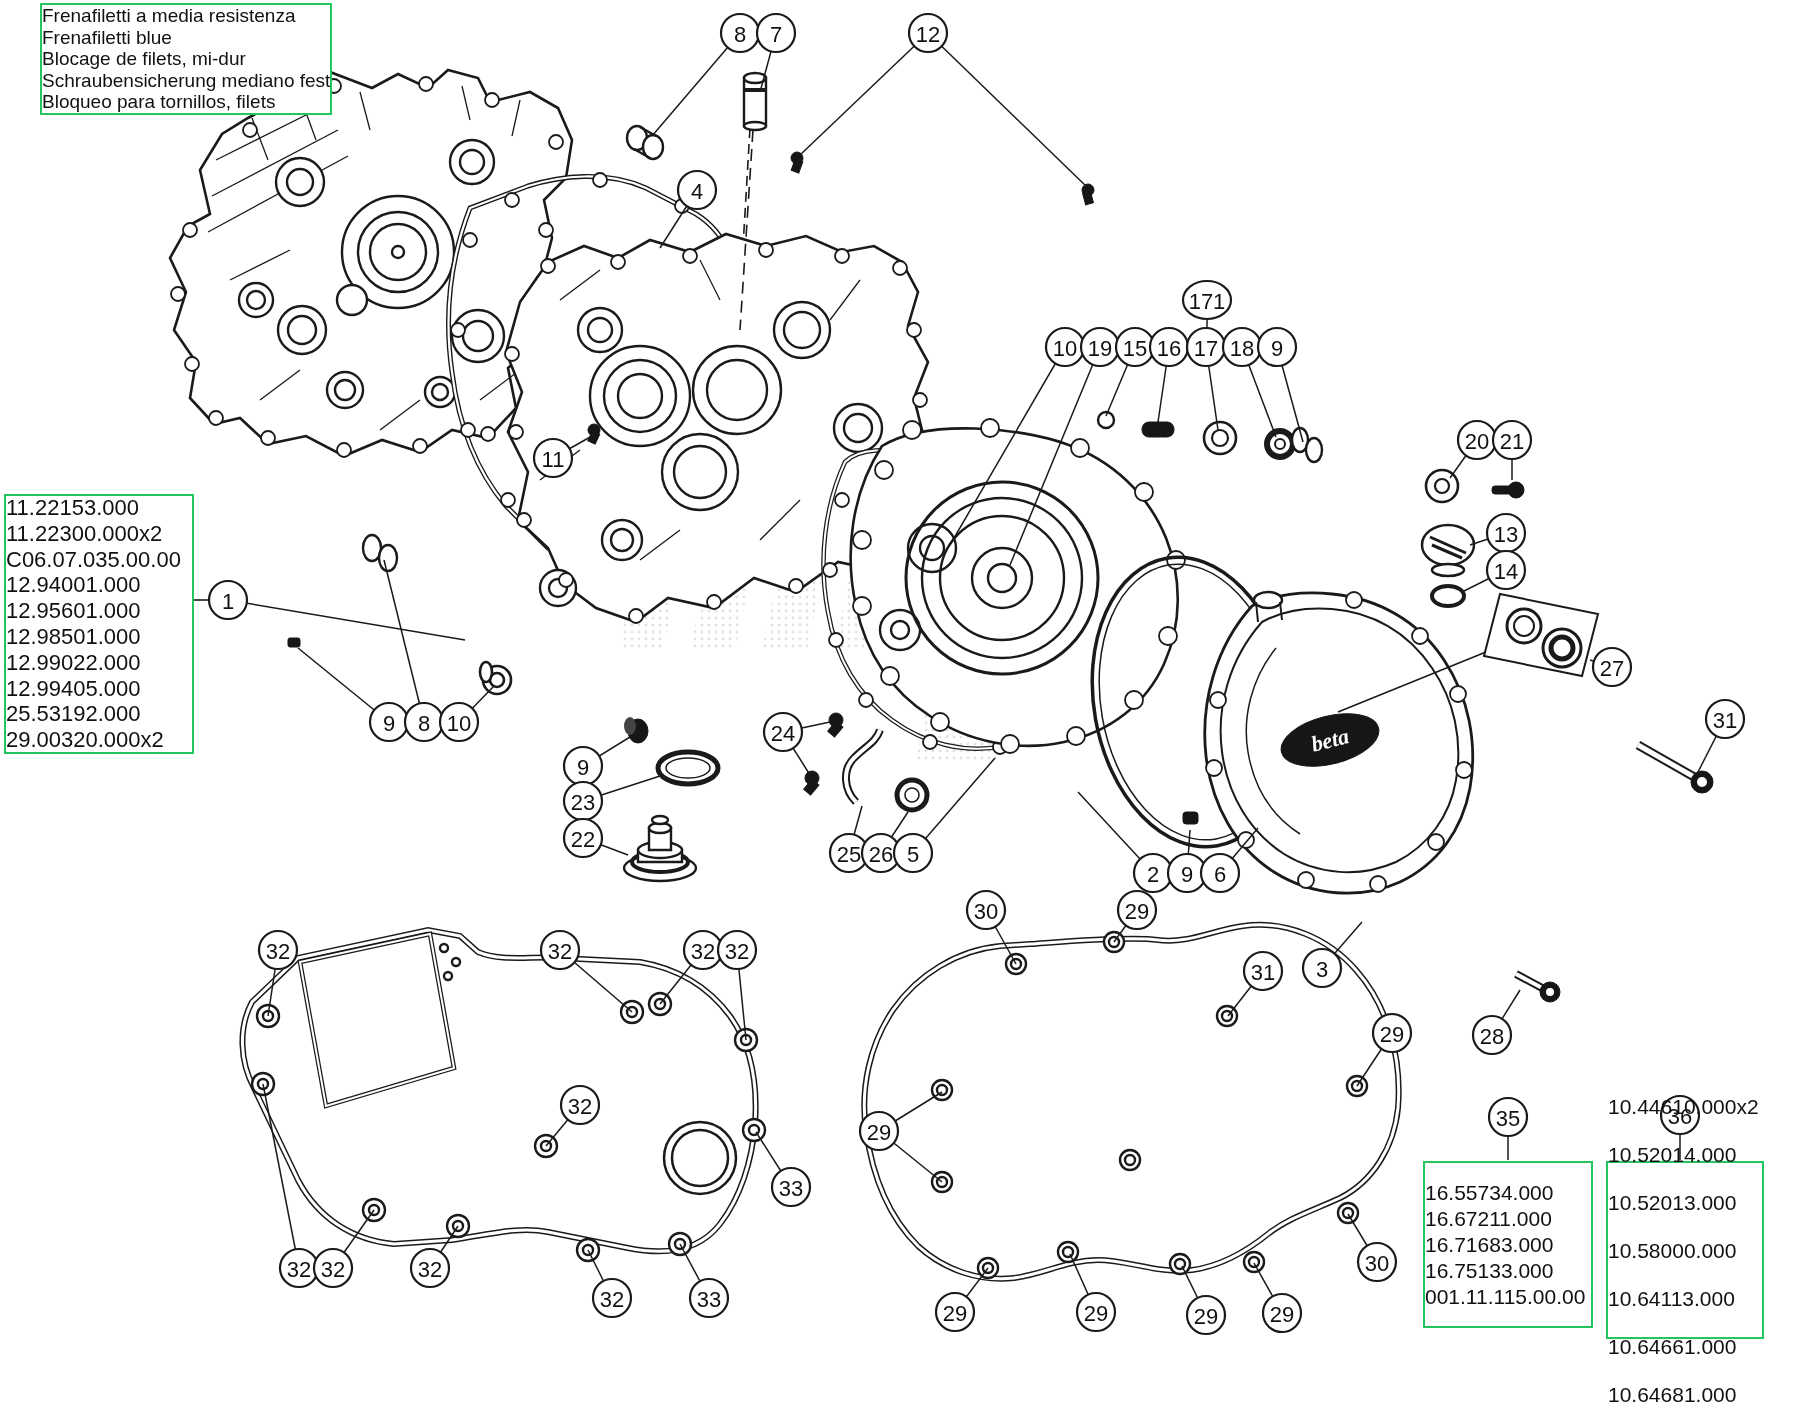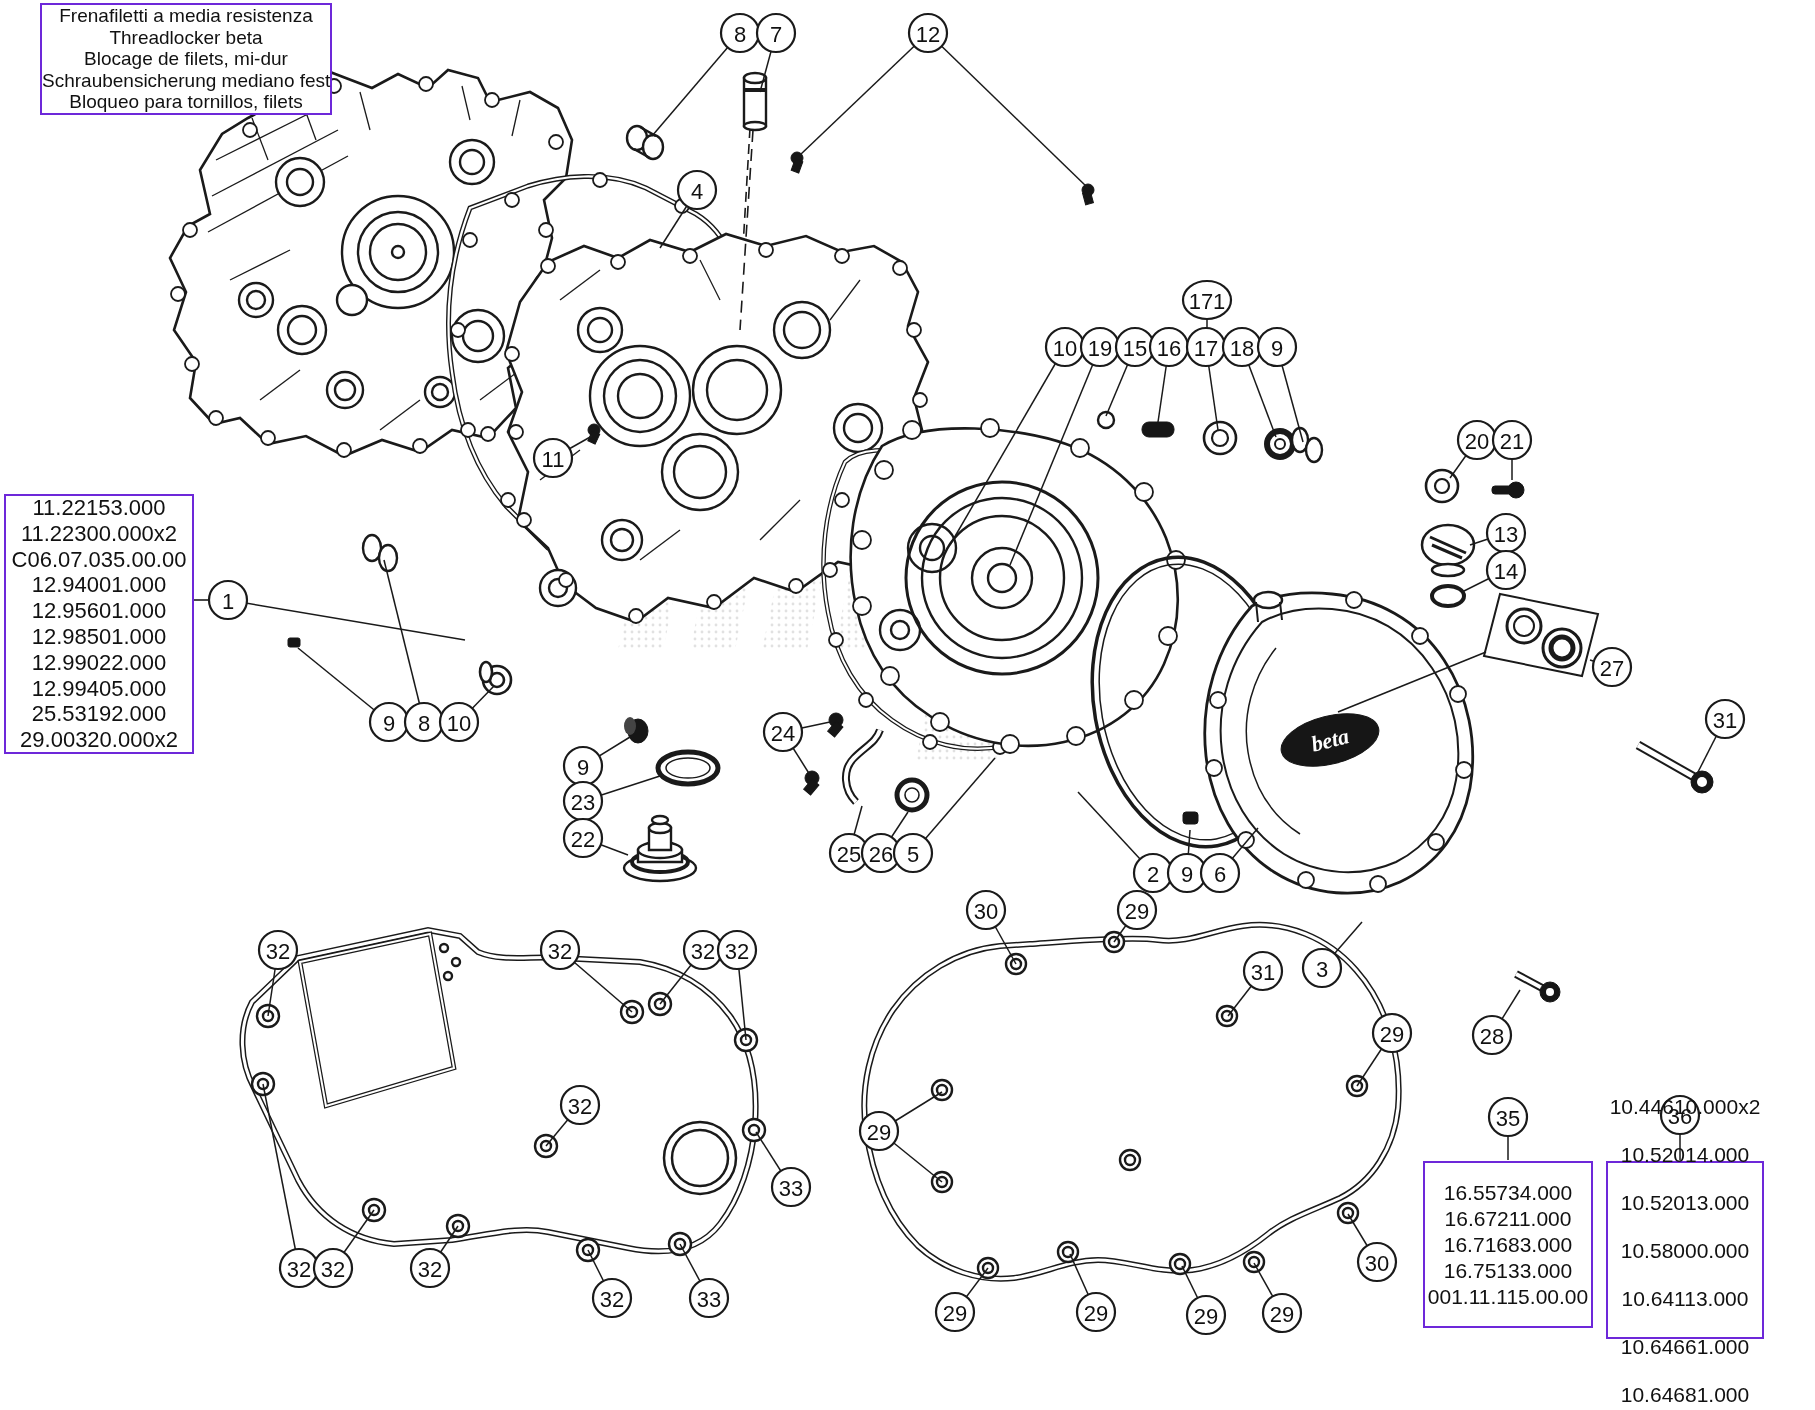--- a/index.html
+++ b/index.html
@@ -1,20 +1,20 @@
 <!DOCTYPE html>
 <html><head>
 <meta charset="utf-8">
 <style>
   html,body{margin:0;padding:0;background:#fff;}
   #page{position:relative;width:1815px;height:1410px;background:#fff;overflow:hidden;
         font-family:"Liberation Sans",sans-serif;color:#111;}
   #art,#callout-layer{position:absolute;left:0;top:0;width:1815px;height:1410px;}
-  .textbox{position:absolute;border:2px solid #6d28d9;background:#fff;box-sizing:border-box;
-           display:flex;flex-direction:column;justify-content:center;text-align:center;}
+  .textbox{position:absolute;border:2px solid #22c55e;background:#fff;box-sizing:border-box;
+           display:flex;flex-direction:column;justify-content:center;text-align:left;}
   .textbox .line{white-space:nowrap;}
   #note-box{left:40px;top:3px;width:292px;height:112px;font-size:19px;line-height:21.5px;}
   #box1{left:4px;top:470px;width:190px;height:260px;font-size:22px;line-height:25.8px;margin-top:24px;}
   #box35{left:1423px;top:1161px;width:170px;height:167px;font-size:21px;line-height:26px;}
   #box36{left:1606px;top:1161px;width:158px;height:178px;font-size:21px;line-height:25px;gap:23px;}
   #copyright{position:absolute;left:0;top:1338px;width:1740px;text-align:center;
              font-size:25px;font-weight:bold;}
   .leader{stroke:#1a1a1a;stroke-width:1.5;fill:none;}
   .callout-circle{fill:#ffffff;stroke:#1a1a1a;stroke-width:2.2;}
   .callout-text{font-family:"Liberation Sans",sans-serif;font-size:22px;fill:#111;
@@ -745,21 +745,21 @@
         <text x="1508" y="1118" class="callout-text">35</text>
       </g>
       <g>
         <ellipse cx="1680" cy="1115" rx="19" ry="19" class="callout-circle"></ellipse>
         <text x="1680" y="1116" class="callout-text">36</text>
       </g>
     </svg>
 
   <div id="note-box" class="textbox">
       <div class="line">Frenafiletti a media resistenza</div>
-      <div class="line">Threadlocker beta</div>
+      <div class="line">Frenafiletti blue</div>
       <div class="line">Blocage de filets, mi-dur</div>
       <div class="line">Schraubensicherung mediano fest</div>
       <div class="line">Bloqueo para tornillos, filets</div>
     </div>
 
   <div id="box1" class="textbox">
       <div class="line">11.22153.000</div>
       <div class="line">11.22300.000x2</div>
       <div class="line">C06.07.035.00.00</div>
       <div class="line">12.94001.000</div>

